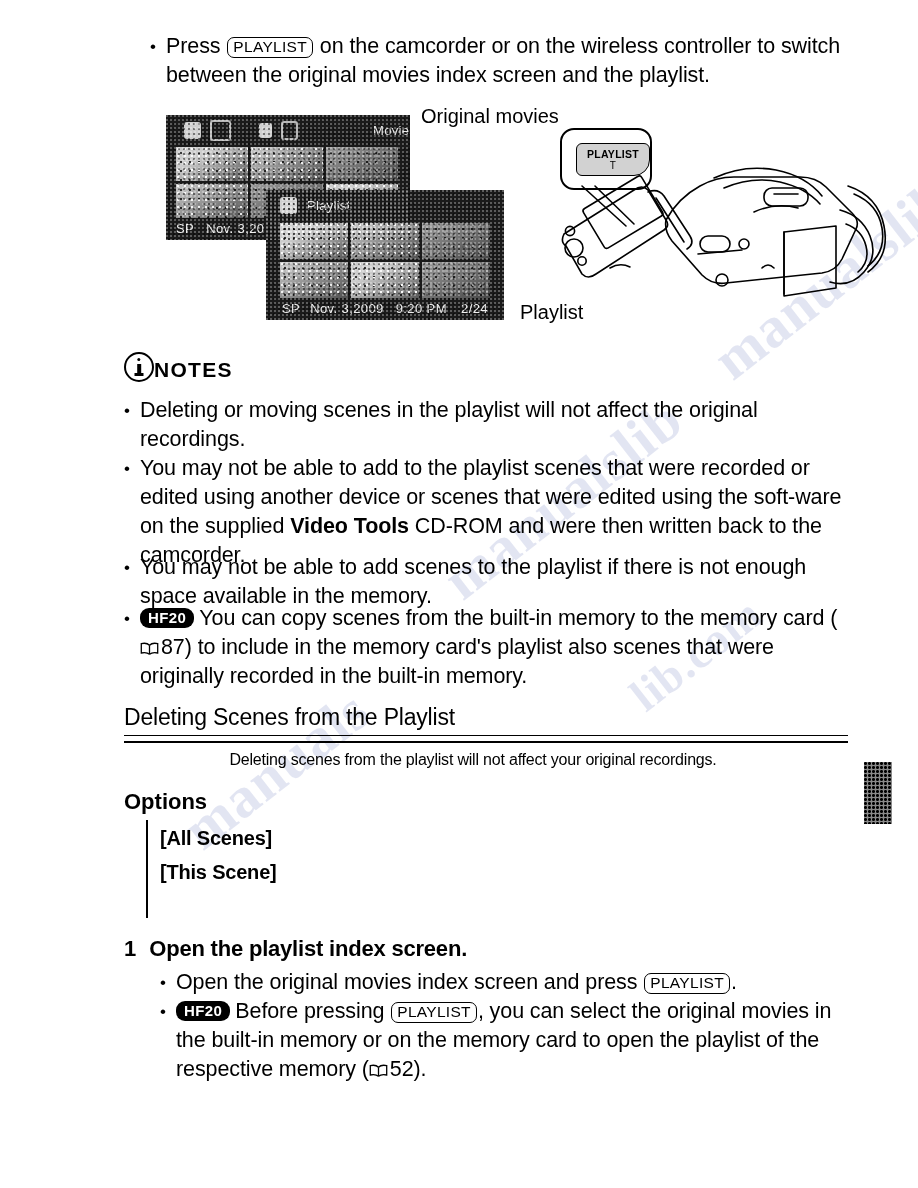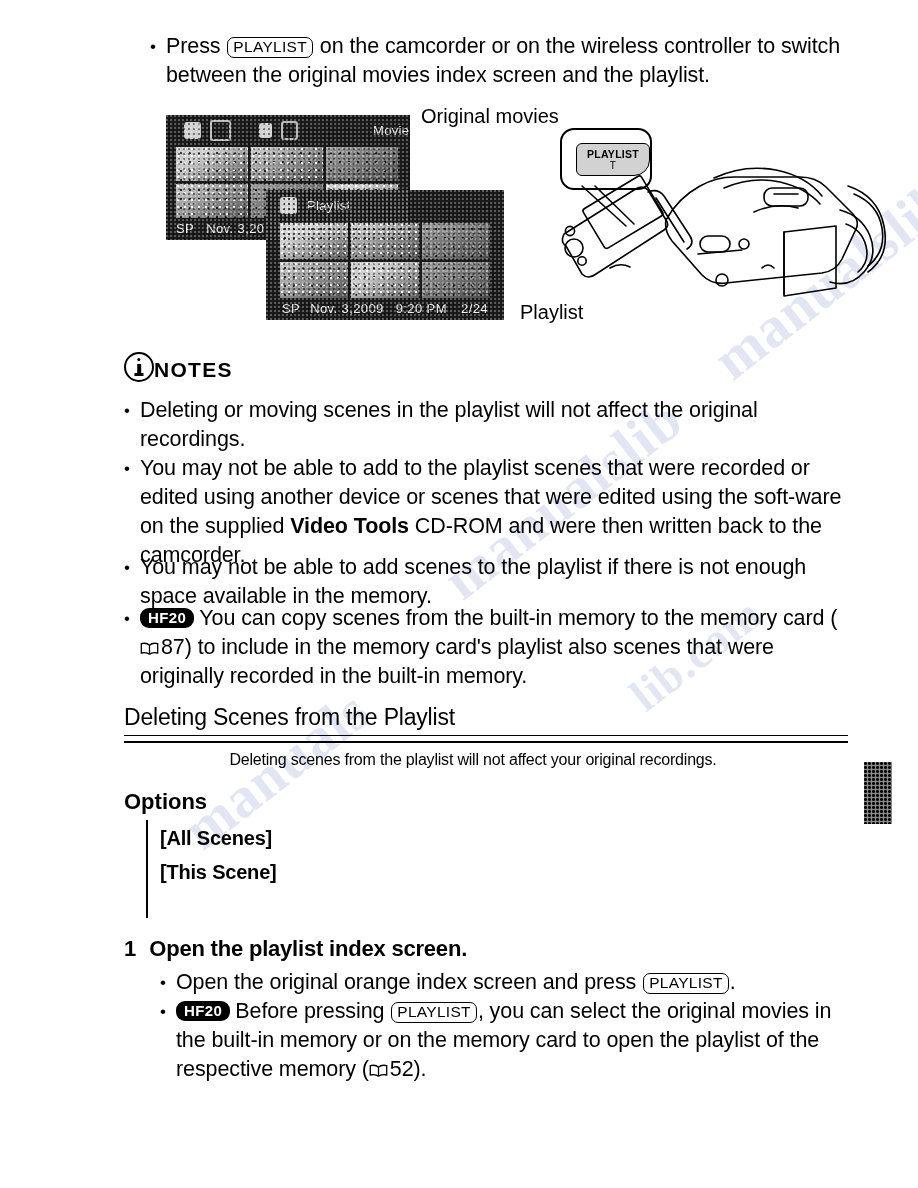--- a/index.html
+++ b/index.html
@@ -514,21 +514,21 @@
       <div class="opt-key" style="width:150px;">[This Scene]</div>
     </div>
 
     <div class="step" style="left:124px; top:935px; width:720px;">
       <div class="step-num">1</div>
       <div class="step-text">Open the playlist index screen.</div>
     </div>
 
     <div class="bullet-row" style="left:160px; top:968px; width:700px;">
       <div class="bullet-dot">•</div>
-      <div class="bullet-body"><span>Open the original orange index screen and press </span><span class="keycap">PLAYLIST</span><span>.</span></div>
+      <div class="bullet-body"><span>Open the original movies index screen and press </span><span class="keycap">PLAYLIST</span><span>.</span></div>
     </div>
 
     <div class="bullet-row" style="left:160px; top:997px; width:700px;">
       <div class="bullet-dot">•</div>
       <div class="bullet-body"><span class="model-badge">HF20</span><span>Before pressing </span><span class="keycap">PLAYLIST</span><span>, you can select the original movies in the built-in memory or on the memory card to open the playlist of the respective memory (</span><svg class="book-icon" viewBox="0 0 19 13">
             <g fill="none" stroke="#000" stroke-width="1.3">
               <path d="M9.5 3.2 C7.5 1.2 4 1 1.3 1.6 L1.3 11 C4 10.4 7.5 10.6 9.5 12.3"></path>
               <path d="M9.5 3.2 C11.5 1.2 15 1 17.7 1.6 L17.7 11 C15 10.4 11.5 10.6 9.5 12.3"></path>
               <path d="M9.5 3.2 L9.5 12.3"></path>
             </g>

